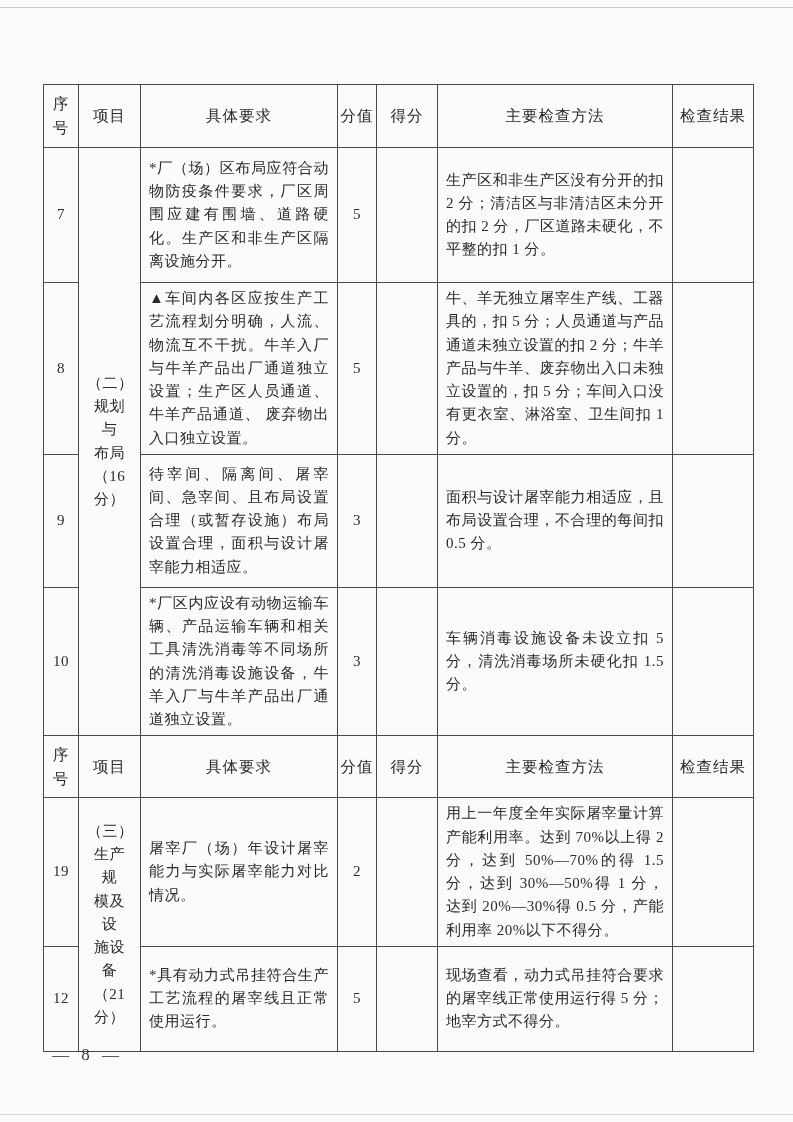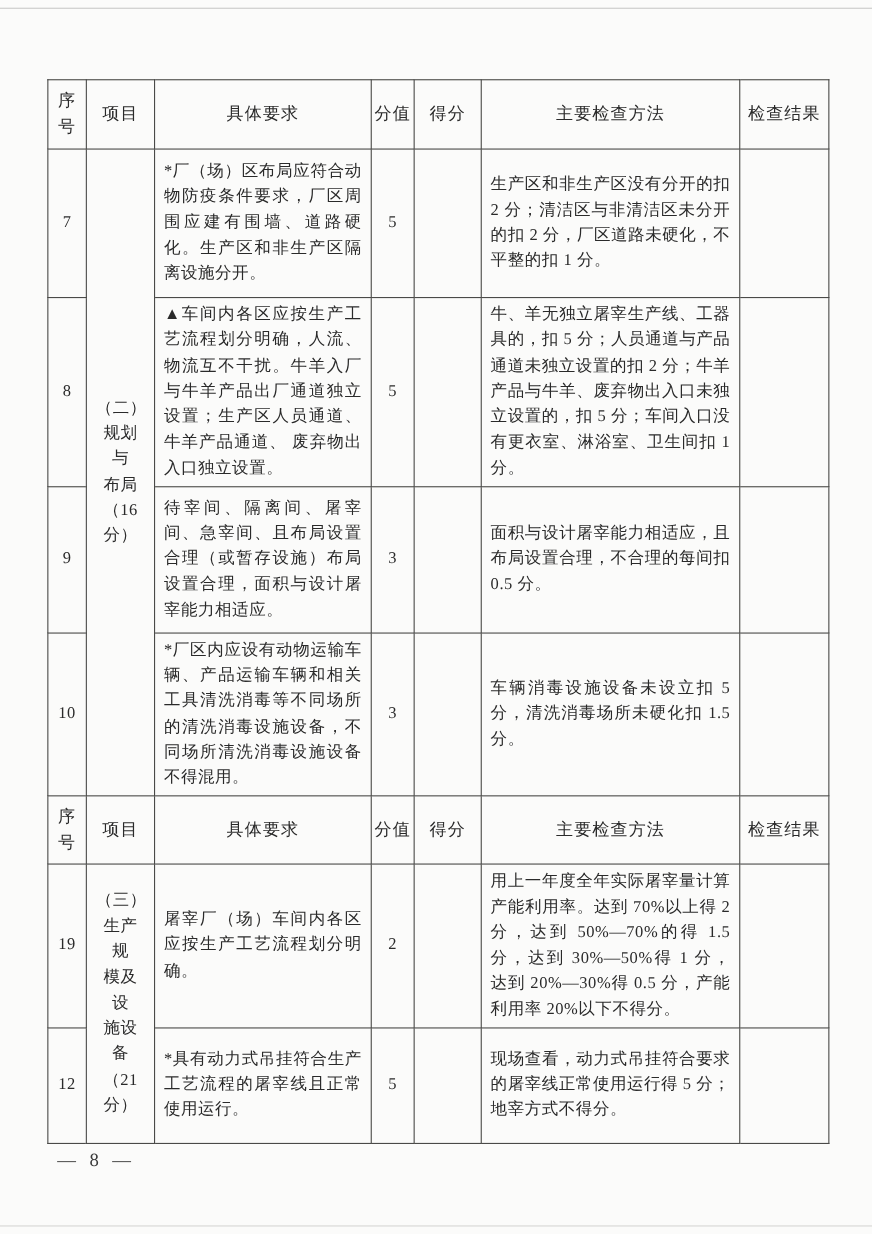--- a/index.html
+++ b/index.html
@@ -14,21 +14,21 @@
   }
   .scan-line-top {
     position: absolute; left: 0; right: 0; top: 7px; height: 1px;
     background: #c9c9c9;
   }
   .scan-line-bottom {
     position: absolute; left: 0; right: 0; top: 1114px; height: 1px;
     background: #d6d6d4;
   }
   table.score-table {
-    position: absolute; left: 43px; top: 72px;
+    position: absolute; left: 43px; top: 84px;
     width: 710px;
     border-collapse: collapse;
     table-layout: fixed;
     padding-left: 32px;
   }
   .score-table td, .score-table th {
     border: 1px solid #4a4a48;
     padding: 4px 8px;
     vertical-align: middle;
     font-size: 15px;
@@ -124,21 +124,21 @@
     <td class="cell-center">9</td>
     <td class="cell-text">待宰间、隔离间、屠宰间、急宰间、且布局设置合理（或暂存设施）布局设置合理，面积与设计屠宰能力相适应。</td>
     <td class="cell-center">3</td>
     <td></td>
     <td class="cell-text">面积与设计屠宰能力相适应，且布局设置合理，不合理的每间扣 0.5 分。</td>
     <td></td>
   </tr>
 
   <tr class="h-r10">
     <td class="cell-center">10</td>
-    <td class="cell-text">*厂区内应设有动物运输车辆、产品运输车辆和相关工具清洗消毒等不同场所的清洗消毒设施设备，不同场所清洗消毒设施设备不得混用。</td>
+    <td class="cell-text">*厂区内应设有动物运输车辆、产品运输车辆和相关工具清洗消毒等不同场所的清洗消毒设施设备，牛羊入厂与牛羊产品出厂通道独立设置。</td>
     <td class="cell-center">3</td>
     <td></td>
     <td class="cell-text">车辆消毒设施设备未设立扣 5 分，清洗消毒场所未硬化扣 1.5 分。</td>
     <td></td>
   </tr>
 
   <tr class="h-head2">
     <th>序号</th>
     <th>项目</th>
     <th>具体要求</th>
@@ -149,21 +149,21 @@
   </tr>
 
   <tr class="h-r11">
     <td class="cell-center">19</td>
     <td class="group-cell" rowspan="2">（三）
 生产规
 模及设
 施设备
 （21
 分）</td>
-    <td class="cell-text">屠宰厂（场）车间内各区应按生产工艺流程划分明确。</td>
+    <td class="cell-text">屠宰厂（场）年设计屠宰能力与实际屠宰能力对比情况。</td>
     <td class="cell-center">2</td>
     <td></td>
     <td class="cell-text">用上一年度全年实际屠宰量计算产能利用率。达到 70%以上得 2 分，达到 50%—70%的得 1.5 分，达到 30%—50%得 1 分，达到 20%—30%得 0.5 分，产能利用率 20%以下不得分。</td>
     <td></td>
   </tr>
 
   <tr class="h-r12">
     <td class="cell-center">12</td>
     <td class="cell-text">*具有动力式吊挂符合生产工艺流程的屠宰线且正常使用运行。</td>
     <td class="cell-center">5</td>

